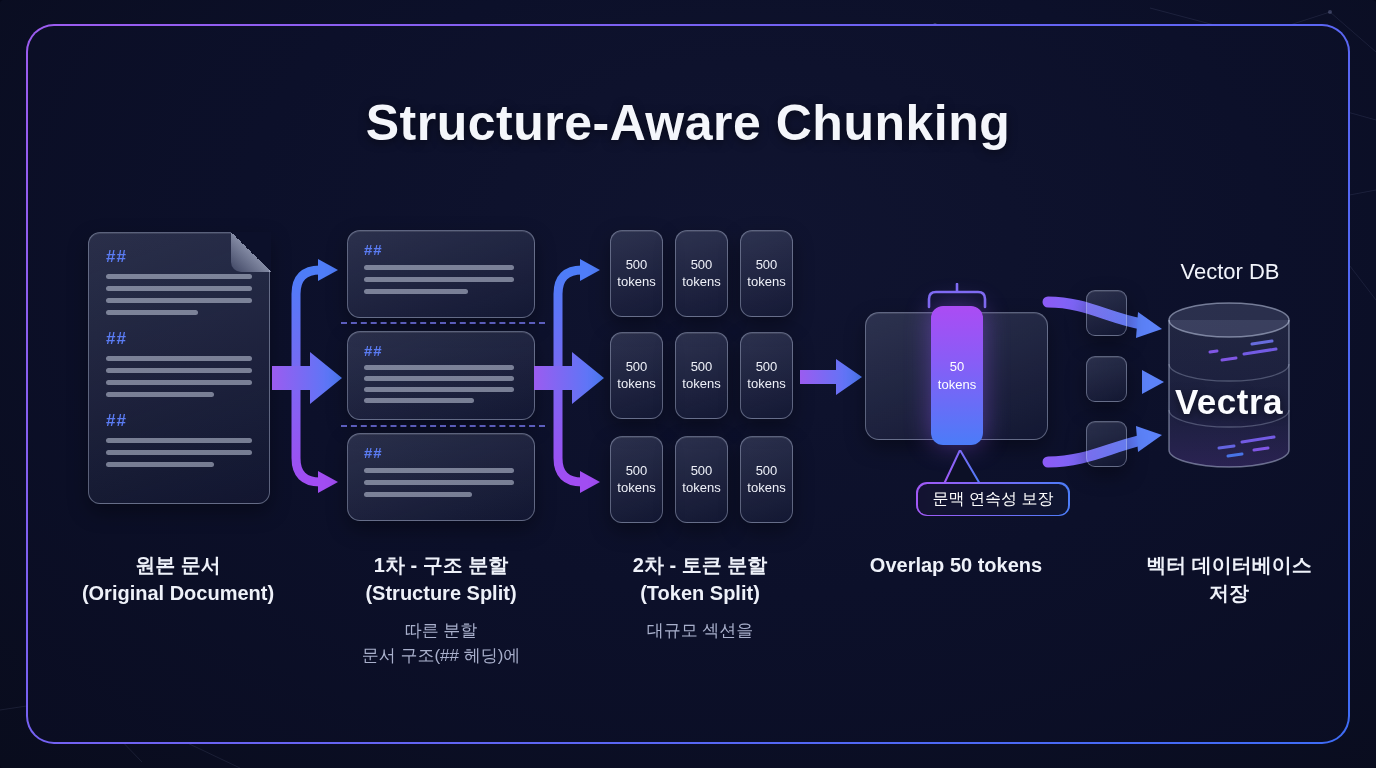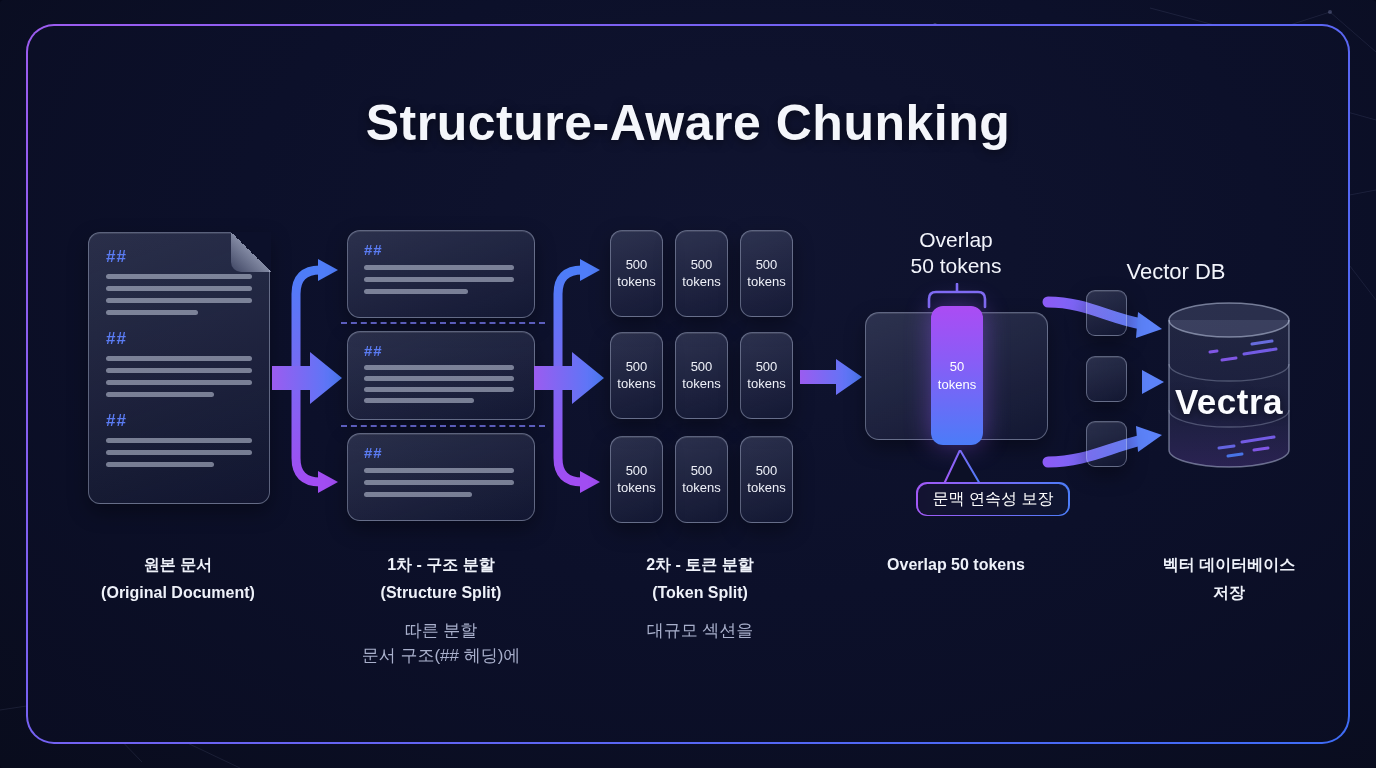--- a/index.html
+++ b/index.html
@@ -36,33 +36,33 @@
     background:linear-gradient(225deg,#0c102a 0%,#0c102a 50%,rgba(208,216,240,.55) 50%,rgba(150,160,198,.22) 100%);
     border-bottom-left-radius:10px;}
   .hash{color:#5b7cf3;font-weight:700;font-size:17px;letter-spacing:1px;display:block;}
   .bar{height:5px;border-radius:3px;background:rgba(198,205,224,.55);margin-top:7px;}
   .doc .sec{margin-bottom:14px;}
   .card{left:347px;width:188px;height:88px;border-radius:13px;padding:10px 16px;}
   .card .hash{font-size:15px;}
   .dash-sep{left:341px;width:204px;border-top:2px dashed rgba(120,122,242,.75);height:0;}
   .tok{width:53px;height:87px;border-radius:12px;display:flex;flex-direction:column;align-items:center;justify-content:center;
     font-size:13px;line-height:1.3;color:#eef0f8;text-align:center;}
-  .col-label{ text-align:center;font-size:16px;font-weight:600;line-height:28px;color:#eef1f9;}
+  .col-label{ text-align:center;font-size:20px;font-weight:600;line-height:28px;color:#eef1f9;}
   .col-sub{ text-align:center;font-size:17px;font-weight:400;line-height:25px;color:#a9b0cc;}
   .ov-head{left:866px;width:180px;top:227px;text-align:center;font-size:21px;line-height:26px;font-weight:500;color:#f2f4fb;}
   .ov-block{left:865px;top:312px;width:183px;height:128px;border-radius:14px;}
   .ov-bar{left:931px;top:306px;width:52px;height:139px;border-radius:12px;
     background:linear-gradient(180deg,#ab4cf4 0%,#8a5cf6 38%,#4b7cf8 100%);
     box-shadow:0 0 26px rgba(150,90,250,.45);
     display:flex;flex-direction:column;align-items:center;justify-content:center;
     font-size:13px;line-height:1.35;color:#fff;text-align:center;}
   .bubble{left:916px;top:482px;border-radius:11px;padding:1.5px;
     background:linear-gradient(90deg,#a259f7,#4c7df8);}
   .bubble-inner{background:rgba(12,16,38,.95);border-radius:9.5px;padding:5px 15px;font-size:16px;color:#fff;white-space:nowrap;}
-  .vec-head{left:1076px;top:259px;width:200px;text-align:center;font-size:22px;font-weight:500;color:#f2f4fb;}
+  .vec-head{left:1130px;top:259px;width:200px;text-align:center;font-size:22px;font-weight:500;color:#f2f4fb;}
   .vectra{left:1164px;top:382px;width:130px;text-align:center;font-size:35px;font-weight:700;letter-spacing:.5px;color:#fbfcff;text-shadow:0 2px 8px rgba(0,0,0,.5);}
   .chunk{left:1086px;width:41px;height:46px;border-radius:9px;}
   svg{display:block;}
 </style>
 </head>
 <body>
 
 <div class="canvas">
 
   <svg class="abs" style="left:0;top:0;" width="1376" height="768" viewBox="0 0 1376 768">
@@ -254,24 +254,20 @@
   <svg class="abs" style="left:800px;top:355px;" width="64" height="44" viewBox="0 0 64 44">
     <defs>
         <linearGradient id="gG" x1="0" y1="0" x2="1" y2="0">
           <stop offset="0" stop-color="#9b5cf0"></stop>
           <stop offset="1" stop-color="#4c7df8"></stop>
         </linearGradient>
       </defs>
     <polygon points="0,15 36,15 36,4 62,22 36,40 36,29 0,29" fill="url(#gG)"></polygon>
   </svg>
 
-  <div class="abs ov-head">
-    <div>Overlap</div>
-    <div>50 tokens</div>
-  </div>
   <svg class="abs" style="left:920px;top:283px;" width="74" height="26" viewBox="0 0 74 26">
     <path d="M37 1 L37 9 M9 24 L9 16 Q9 9 16 9 L58 9 Q65 9 65 16 L65 24" stroke="#7f6cf3" stroke-width="2.6" fill="none" stroke-linecap="round"></path>
   </svg>
   <div class="abs glass ov-block"></div>
   <div class="abs ov-bar">
     <span>50</span>
     <span>tokens</span>
   </div>
   <svg class="abs" style="left:928px;top:450px;" width="72" height="35" viewBox="0 0 72 35">
     <defs>

